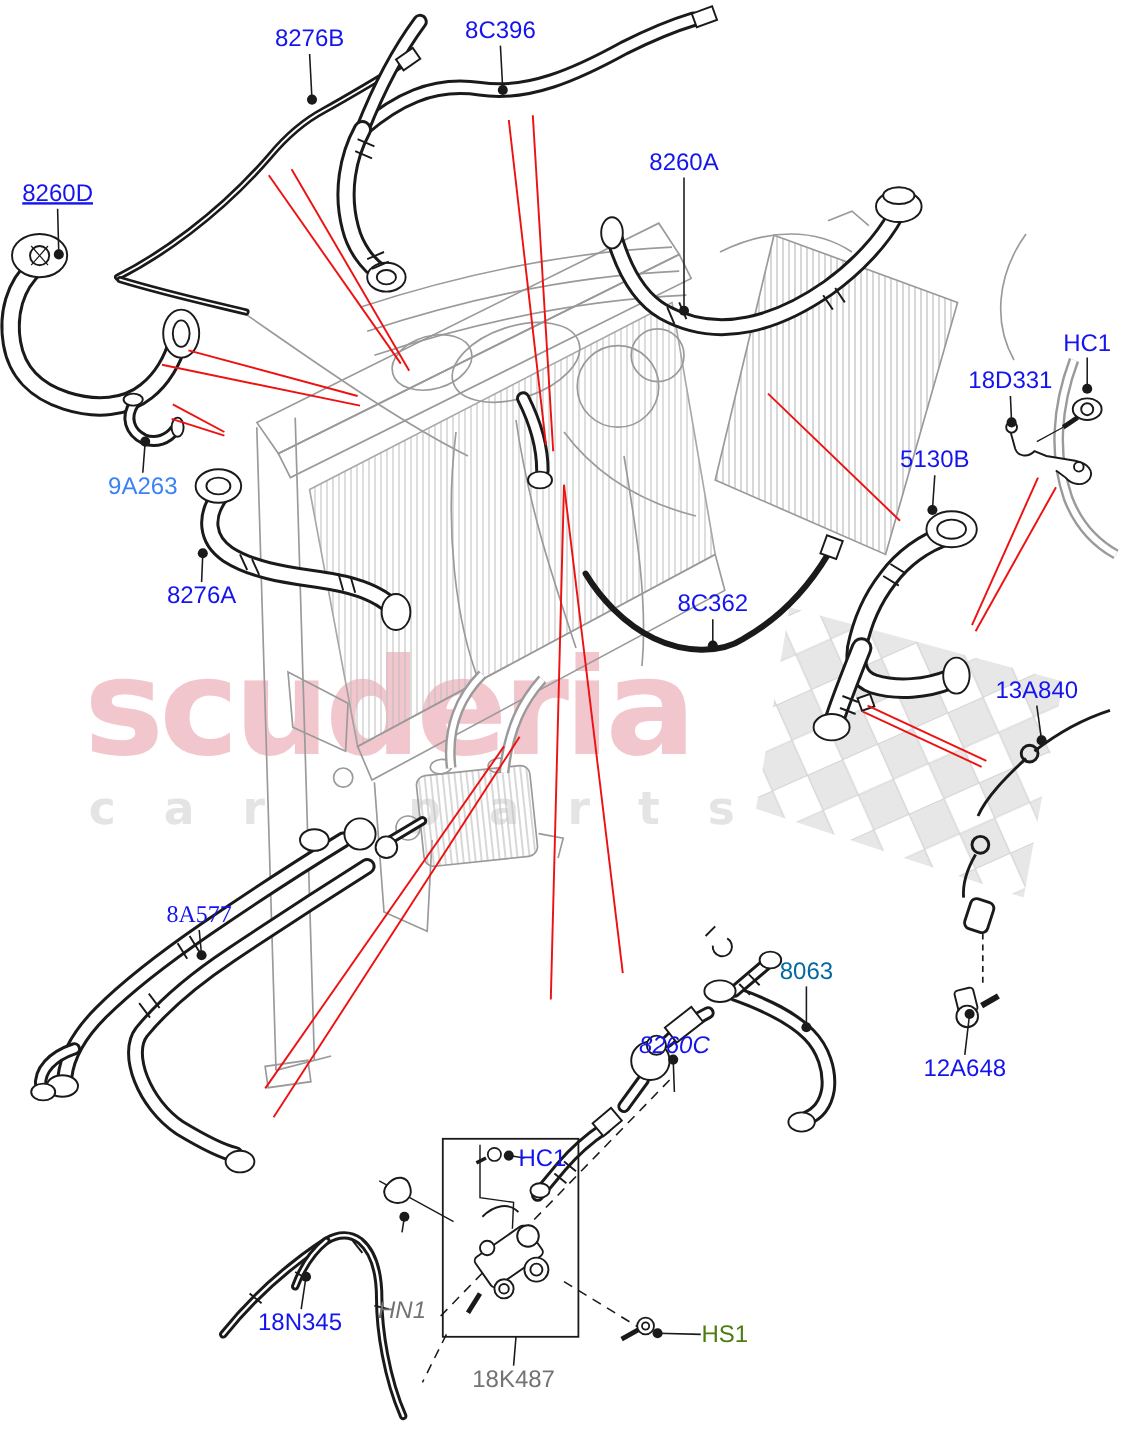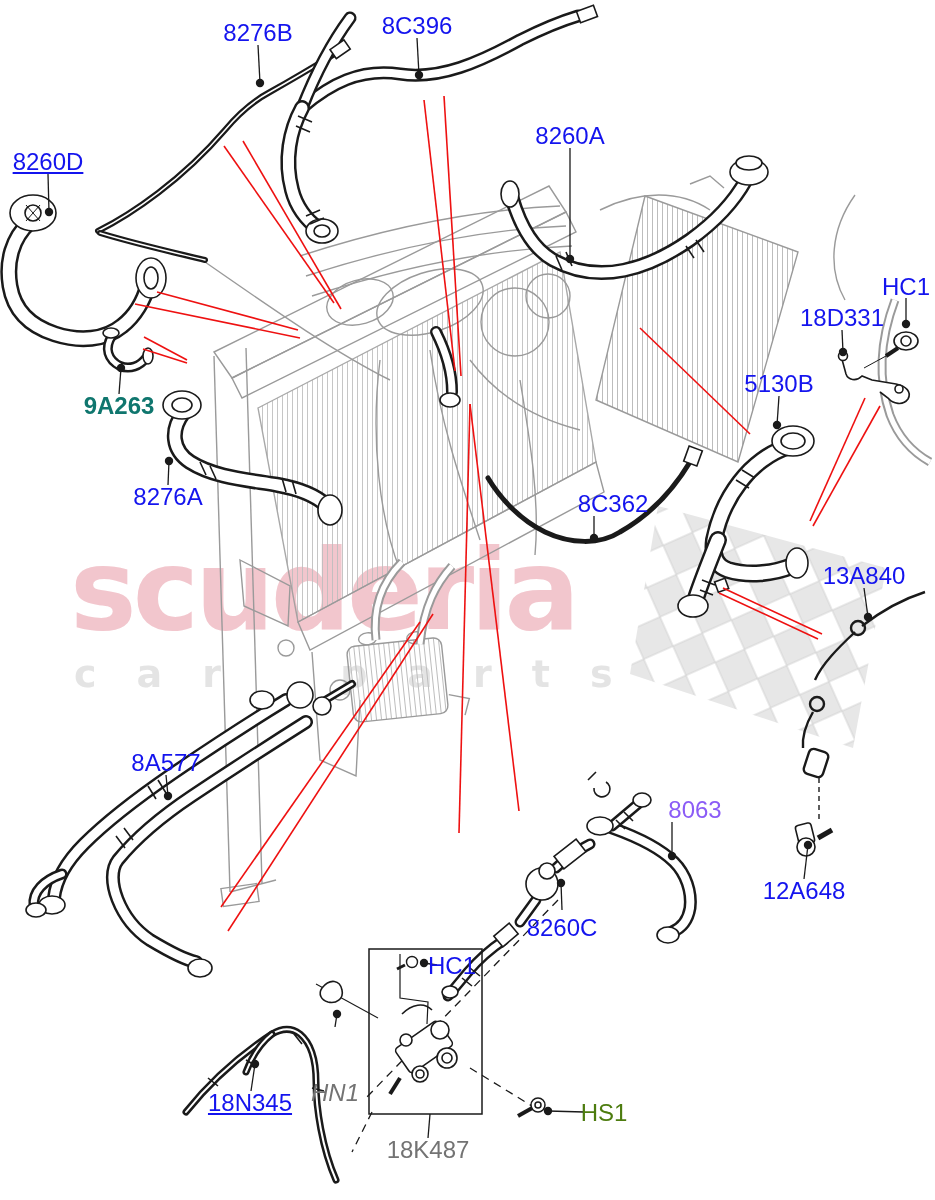--- a/index.html
+++ b/index.html
@@ -5,21 +5,21 @@
   html,body{margin:0;padding:0;background:#fff;}
   #stage{position:relative;width:935px;height:1200px;background:#fff;overflow:hidden;
          font-family:"Liberation Sans",sans-serif;}
   #stage svg{position:absolute;left:0;top:0;}
   .wm-brand{position:absolute;left:70px;top:534px;font-family:"DejaVu Sans",sans-serif;
             font-weight:bold;font-size:112px;letter-spacing:-4px;line-height:1;
             user-select:none;pointer-events:none;}
   .wm-sub{position:absolute;left:74px;top:655px;font-family:"DejaVu Sans",sans-serif;
           font-weight:bold;font-size:38px;letter-spacing:40px;word-spacing:26px;line-height:1;
           user-select:none;pointer-events:none;}
-  .part-label{position:absolute;transform:translate(-50%,-50%);font-size:24px;
+  .part-label{position:absolute;transform:translate(-50%,-50%);font-size:20px;
               font-family:"Liberation Sans",sans-serif;white-space:nowrap;cursor:pointer;}
   .art path,.art ellipse,.art rect,.art circle{vector-effect:non-scaling-stroke;}
 </style>
 </head>
 <body>
 
 <div id="stage">
 
   <div class="wm-brand" style="color: rgb(242, 198, 205);">scuderia</div>
   <div class="wm-sub" style="color: rgb(228, 228, 228);">car parts</div>
@@ -311,27 +311,27 @@
   </svg>
 
   <div id="labels">
       <div class="part-label" style="left: 258px; top: 33px; color: rgb(20, 20, 238);">8276B</div>
       <div class="part-label" style="left: 417px; top: 26px; color: rgb(20, 20, 238);">8C396</div>
       <div class="part-label" style="left: 48px; top: 162px; color: rgb(20, 20, 238); text-decoration: underline;">8260D</div>
       <div class="part-label" style="left: 570px; top: 136px; color: rgb(20, 20, 238); text-align: right;">8260A</div>
       <div class="part-label" style="left: 906px; top: 287px; color: rgb(20, 20, 238);">HC1</div>
       <div class="part-label" style="left: 842px; top: 318px; color: rgb(20, 20, 238);">18D331</div>
       <div class="part-label" style="left: 779px; top: 384px; color: rgb(20, 20, 238);">5130B</div>
-      <div class="part-label" style="left: 119px; top: 406px; color: #0f766e; font-weight: bold;">9A263</div>
+      <div class="part-label" style="left: 119px; top: 406px; color: #3b82f6;">9A263</div>
       <div class="part-label" style="left: 168px; top: 497px; color: rgb(20, 20, 238);">8276A</div>
-      <div class="part-label" style="left: 613px; top: 504px; color: rgb(20, 20, 238);">8C362</div>
+      <div class="part-label" style="left: 594px; top: 504px; color: rgb(20, 20, 238);">8C362</div>
       <div class="part-label" style="left: 864px; top: 576px; color: rgb(20, 20, 238);">13A840</div>
-      <div class="part-label" style="left: 166px; top: 763px; color: rgb(20, 20, 238);">8A577</div>
-      <div class="part-label" style="left: 672px; top: 810px; color: #8b5cf6; margin-left: 23px;">8063</div>
+      <div class="part-label" style="left: 166px; top: 763px; color: rgb(20, 20, 238); font-family: Liberation Serif, serif;">8A577</div>
+      <div class="part-label" style="left: 672px; top: 810px; color: #0369a1;">8063</div>
       <div class="part-label" style="left: 804px; top: 891px; color: rgb(20, 20, 238);">12A648</div>
-      <div class="part-label" style="left: 562px; top: 928px; color: rgb(20, 20, 238);">8260C</div>
+      <div class="part-label" style="left: 562px; top: 872px; color: rgb(20, 20, 238); font-style: italic;">8260C</div>
       <div class="part-label" style="left: 452px; top: 966px; color: rgb(20, 20, 238);">HC1</div>
       <div class="part-label" style="left: 335px; top: 1093px; color: #737373; font-style: italic;">HN1</div>
-      <div class="part-label" style="left: 250px; top: 1103px; color: rgb(20, 20, 238); text-decoration: underline;">18N345</div>
+      <div class="part-label" style="left: 250px; top: 1103px; color: rgb(20, 20, 238);">18N345</div>
       <div class="part-label" style="left: 428px; top: 1150px; color: #737373;">18K487</div>
       <div class="part-label" style="left: 604px; top: 1113px; color: #4d7c0f;">HS1</div>
     </div>
 </div>
 
 </body></html>

